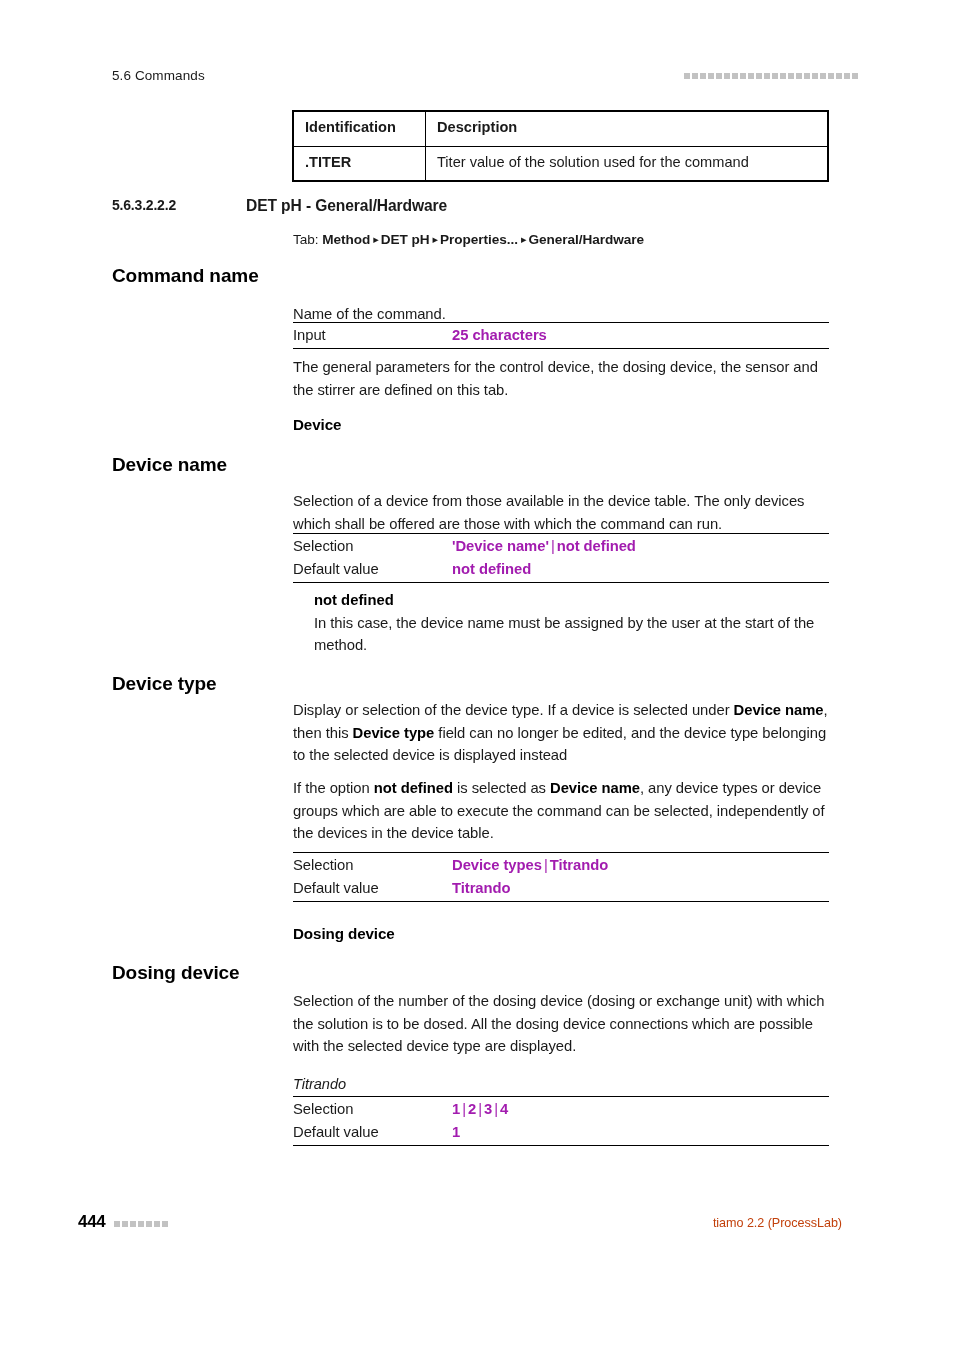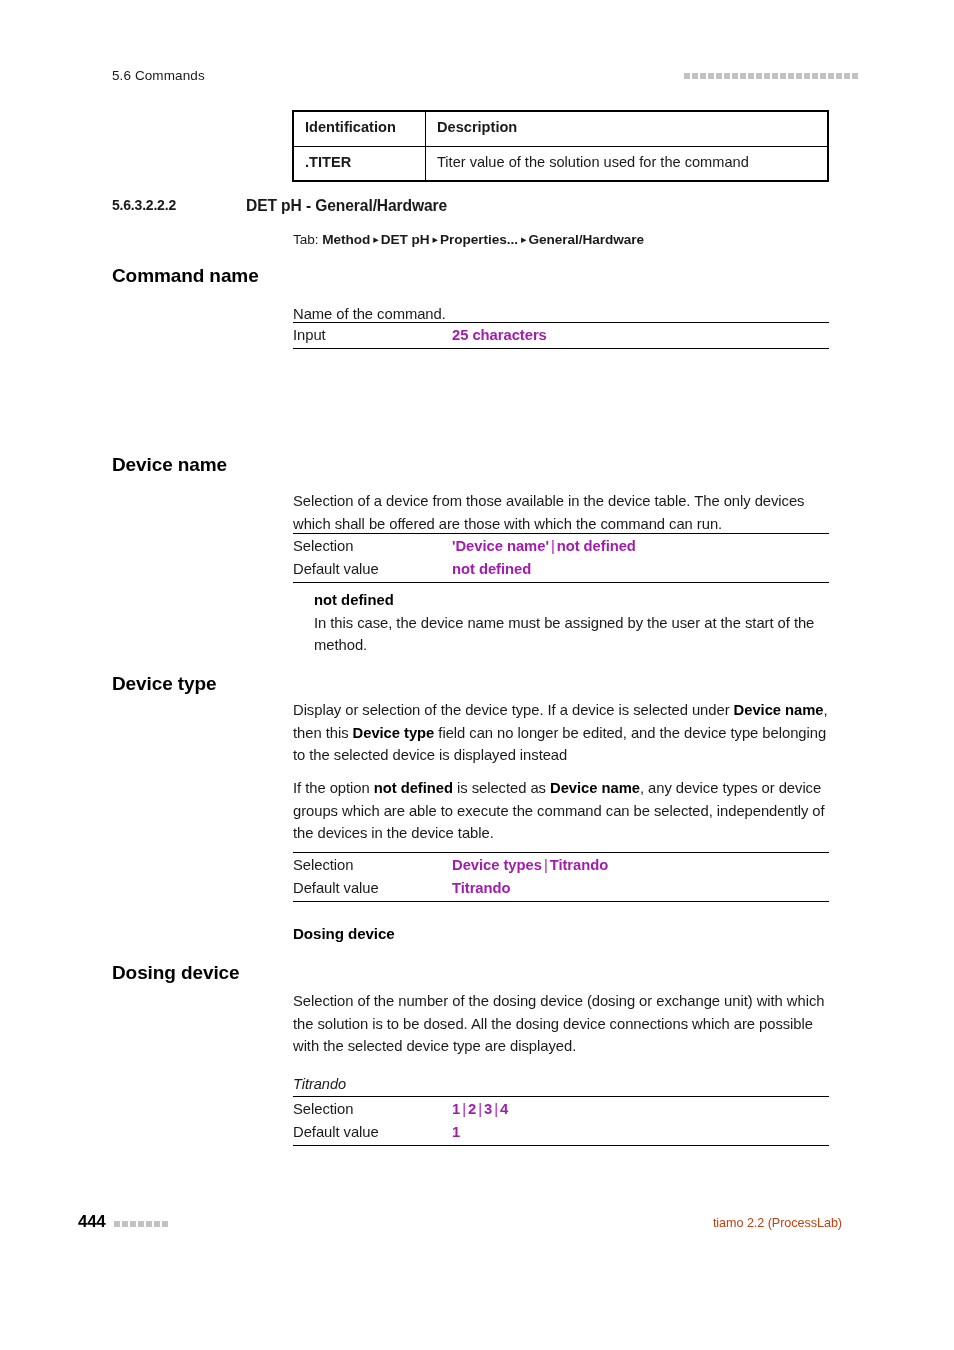--- a/index.html
+++ b/index.html
@@ -271,21 +271,27 @@
 
   <div class="content" style="top:322px;">
     <div class="spec">
       <div class="srow">
         <span class="skey">Input</span>
         <span class="sval">25 characters</span>
       </div>
     </div>
   </div>
 
-
+  <div class="content" style="top:356px;">
+    <div class="para">The general parameters for the control device, the dosing device, the sensor and the stirrer are defined on this tab.</div>
+  </div>
+
+  <div class="content" style="top:416px;">
+    <div class="grouphead">Device</div>
+  </div>
 
   <div class="marginlabel" style="top:454px;">Device name</div>
 
   <div class="content" style="top:490px;">
     <div class="para">Selection of a device from those available in the device table. The only devices which shall be offered are those with which the command can run.</div>
   </div>
 
   <div class="content" style="top:533px;">
     <div class="spec">
       <div class="srow">

